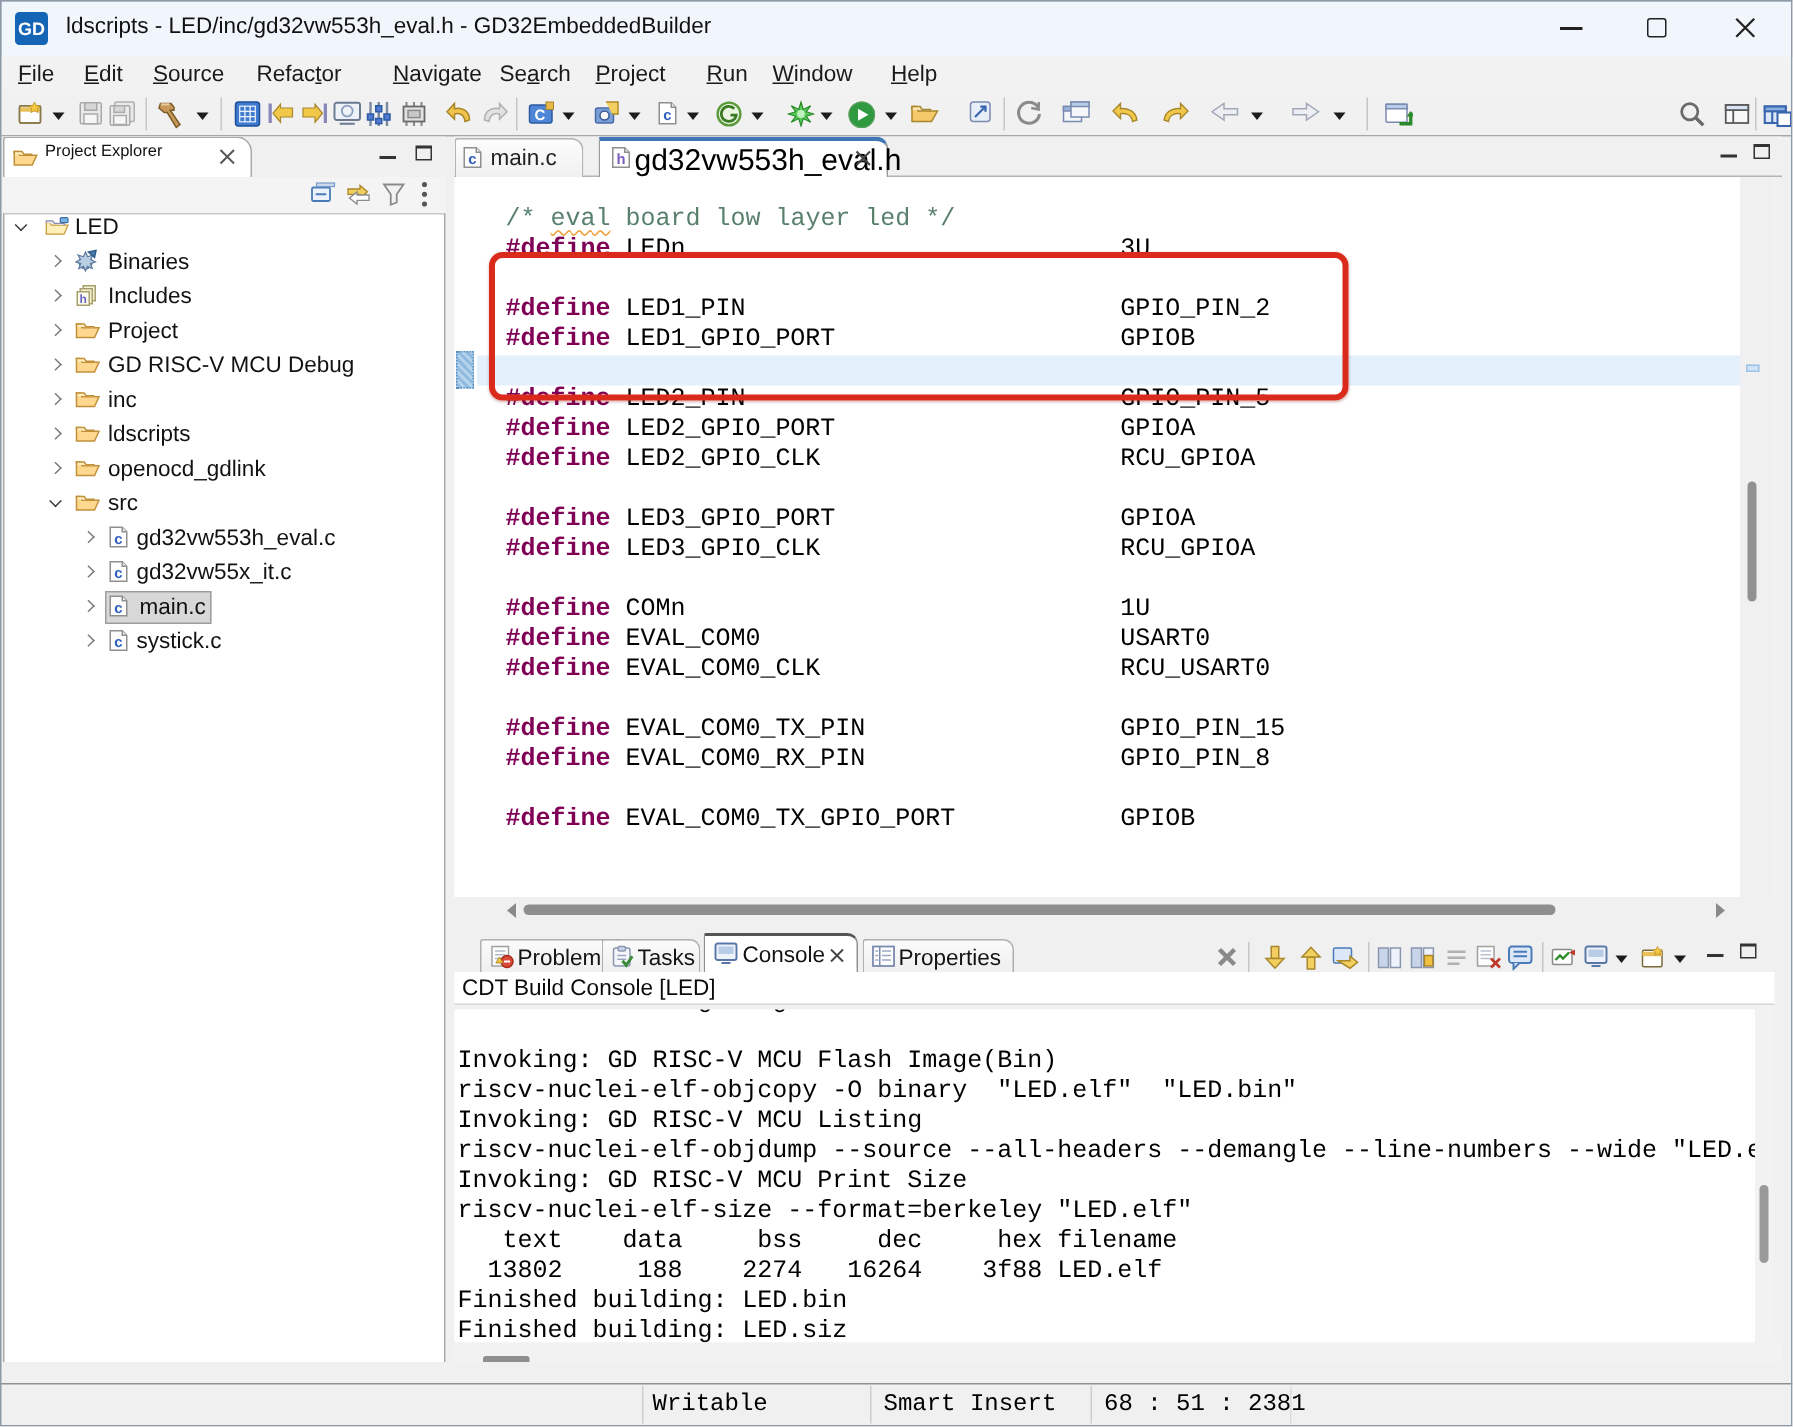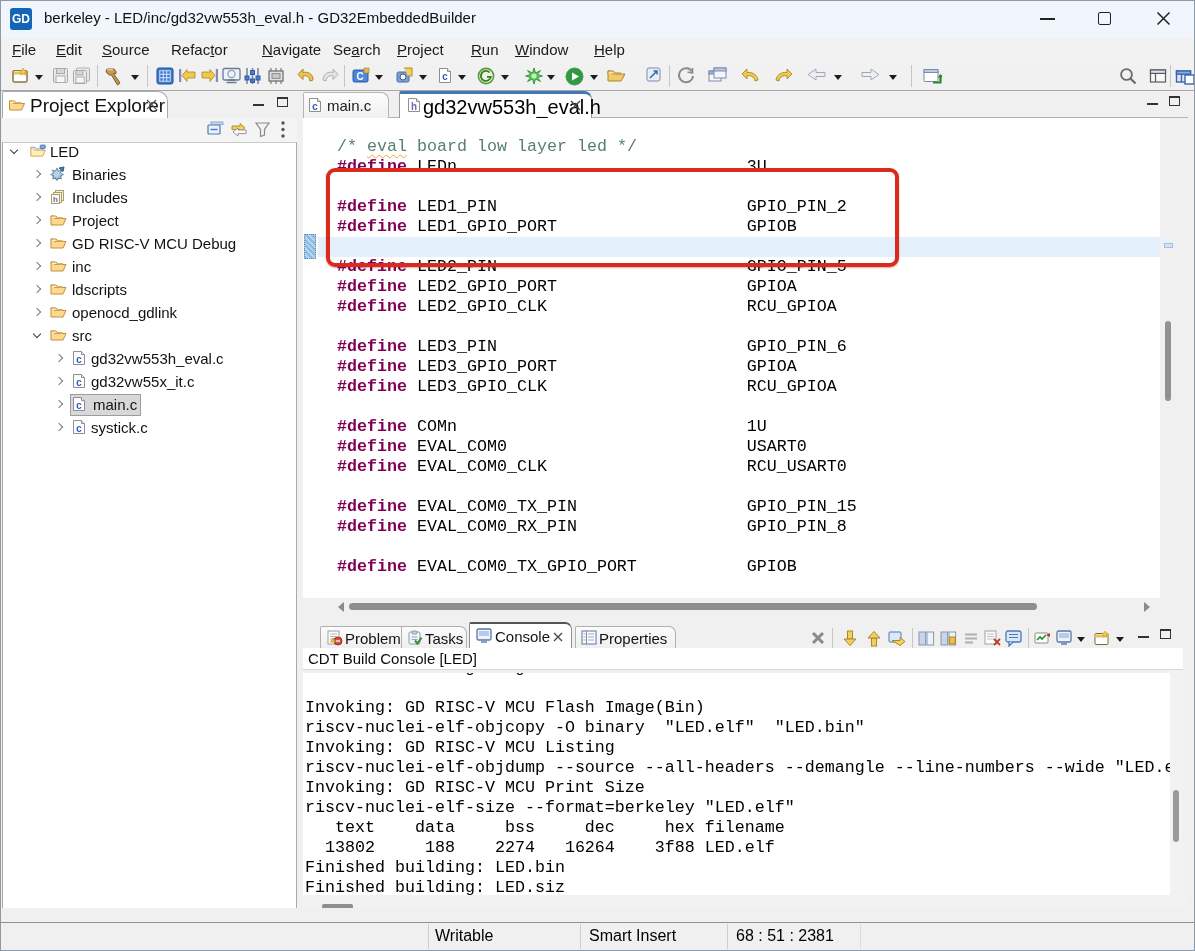--- a/index.html
+++ b/index.html
@@ -55,32 +55,32 @@
 #bconsole-clip { left:303px; top:673px; width:867px; height:222px; background:#ffffff; overflow:hidden; }
 #bconsole-text { position:absolute; left:2px; top:-15px; font-family:"Liberation Mono",monospace; font-size:16.67px; line-height:20px; color:#000; }
 #bvsb { left:1170px; top:670px; width:13px; height:225px; background:#f2f2f2; }
 #bvsb-thumb { left:3px; top:120px; width:6px; height:52px; background:#9a9a9a; border-radius:3px; }
 #bhsb-area { left:303px; top:895px; width:885px; height:14px; background:#f2f2f2; }
 #bhsb-thumb { left:19px; top:9px; width:31px; height:6px; background:#8e8e8e; border-radius:2px; }
 
 #sash-bottom { left:0; top:908px; width:1195px; height:14px; background:#f0f0f0; }
 #statusbar { left:0; top:922px; width:1195px; height:29px; background:#f0f0f0; border-top:1px solid #8f8f8f; font-size:15px; color:#1a1a1a; }
 .sbsep { position:absolute; top:2px; width:1px; height:25px; background:#cdcdcd; }
-.sbtext { position:absolute; top:5px; }
+.sbtext { position:absolute; top:5px;font-family:Liberation Mono, monospace; }
 
 .pmin, .pmax { position:absolute; }
 .pmin { width:11px; height:7px; border-bottom:2px solid #333; }
 .pmax { width:11px; height:10px; border:1.6px solid #333; border-top:2.6px solid #333; }
 .smallicon { position:absolute; }
 </style></head>
 <body>
 <div id="titlebar" class="abs"></div>
 <div class="abs" style="left:0;top:0;width:1195px;height:951px;border:1px solid #8e99a8;z-index:50;pointer-events:none;"></div>
 <div id="gdlogo" class="abs">GD</div>
-<div id="title" class="abs">berkeley - LED/inc/gd32vw553h_eval.h - GD32EmbeddedBuilder</div>
+<div id="title" class="abs">ldscripts - LED/inc/gd32vw553h_eval.h - GD32EmbeddedBuilder</div>
 <div class="abs" style="left:1040px;top:18px;width:15px;height:1.6px;background:#222;"></div>
 <div class="abs" style="left:1098px;top:12px;width:13px;height:13px;border:1.4px solid #222;border-radius:2px;"></div>
 <svg class="abs" style="left:1156px;top:11px" width="15" height="15" viewBox="0 0 15 15">
     <path d="M1.5 1.5 L13.5 13.5 M13.5 1.5 L1.5 13.5" stroke="#222" stroke-width="1.5"></path>
   </svg>
 
 <div id="menubar" class="abs"></div>
 <div class="mi" style="left:12px"><u>F</u>ile</div>
 <div class="mi" style="left:56px"><u>E</u>dit</div>
 <div class="mi" style="left:102px"><u>S</u>ource</div>
@@ -263,21 +263,21 @@
         <rect x="10" y="8" width="9" height="9" fill="#fff" stroke="#3a66b0" stroke-width="1.4"></rect>
       </svg></span>
   </div>
 
 <div id="lpanel-tabbar" class="abs"></div>
 <div id="lpanel-tab" class="abs"></div>
 <span class="smallicon" style="left:8px;top:97px"><svg width="18" height="16" viewBox="0 0 17 16">
       <path d="M1 4 L1 13 L13 13 L16 6.5 L4.6 6.5 L3.8 4 Z" fill="#ffd890" stroke="#c2903a" stroke-width="1"></path>
       <path d="M1 5.8 L1 4 L6.2 4 L7.4 5.8 L12.6 5.8 L12.6 6.4" fill="#ffeec2" stroke="#c2903a" stroke-width="1"></path>
     </svg></span>
-<div class="abs" style="left:30px;top:95px;font-size:19px;color:#111;">Project Explorer</div>
+<div class="abs" style="left:30px;top:95px;font-size:11px;color:#111;">Project Explorer</div>
 <svg class="abs" style="left:146px;top:99px" width="11" height="11" viewBox="0 0 11 11">
     <path d="M1 1 L10 10 M10 1 L1 10" stroke="#555" stroke-width="1.3"></path>
   </svg>
 <div class="pmin abs" style="left:253px;top:99px"></div>
 <div class="pmax abs" style="left:277px;top:97px"></div>
 <div id="lpanel-toolrow" class="abs">
 <span class="smallicon" style="left:205px;top:3px"><svg width="17" height="17" viewBox="0 0 17 17">
         <rect x="1" y="4" width="12" height="9" rx="1" fill="#eaf2fc" stroke="#4a7ab8" stroke-width="1.2"></rect>
         <path d="M3.5 8.5 h7" stroke="#4a7ab8" stroke-width="1.4"></path>
         <path d="M13 4 h3 M13 7 h3 M13 10 h3" stroke="#9ab" stroke-width="0"></path>
@@ -443,21 +443,20 @@
 <div class="cl cm">/* <span class="sq">eval</span> board low layer led */</div>
       <div class="cl"><b class="pp">#define</b> LEDn                             3U</div>
       <div class="cl">&nbsp;</div>
       <div class="cl"><b class="pp">#define</b> LED1_PIN                         GPIO_PIN_2</div>
       <div class="cl"><b class="pp">#define</b> LED1_GPIO_PORT                   GPIOB</div>
       <div class="cl">&nbsp;</div>
       <div class="cl"><b class="pp">#define</b> LED2_PIN                         GPIO_PIN_5</div>
       <div class="cl"><b class="pp">#define</b> LED2_GPIO_PORT                   GPIOA</div>
       <div class="cl"><b class="pp">#define</b> LED2_GPIO_CLK                    RCU_GPIOA</div>
       <div class="cl">&nbsp;</div>
-      <div class="cl"><b class="pp">#define</b> LED3_PIN                         GPIO_PIN_6</div>
       <div class="cl"><b class="pp">#define</b> LED3_GPIO_PORT                   GPIOA</div>
       <div class="cl"><b class="pp">#define</b> LED3_GPIO_CLK                    RCU_GPIOA</div>
       <div class="cl">&nbsp;</div>
       <div class="cl"><b class="pp">#define</b> COMn                             1U</div>
       <div class="cl"><b class="pp">#define</b> EVAL_COM0                        USART0</div>
       <div class="cl"><b class="pp">#define</b> EVAL_COM0_CLK                    RCU_USART0</div>
       <div class="cl">&nbsp;</div>
       <div class="cl"><b class="pp">#define</b> EVAL_COM0_TX_PIN                 GPIO_PIN_15</div>
       <div class="cl"><b class="pp">#define</b> EVAL_COM0_RX_PIN                 GPIO_PIN_8</div>
       <div class="cl">&nbsp;</div>

